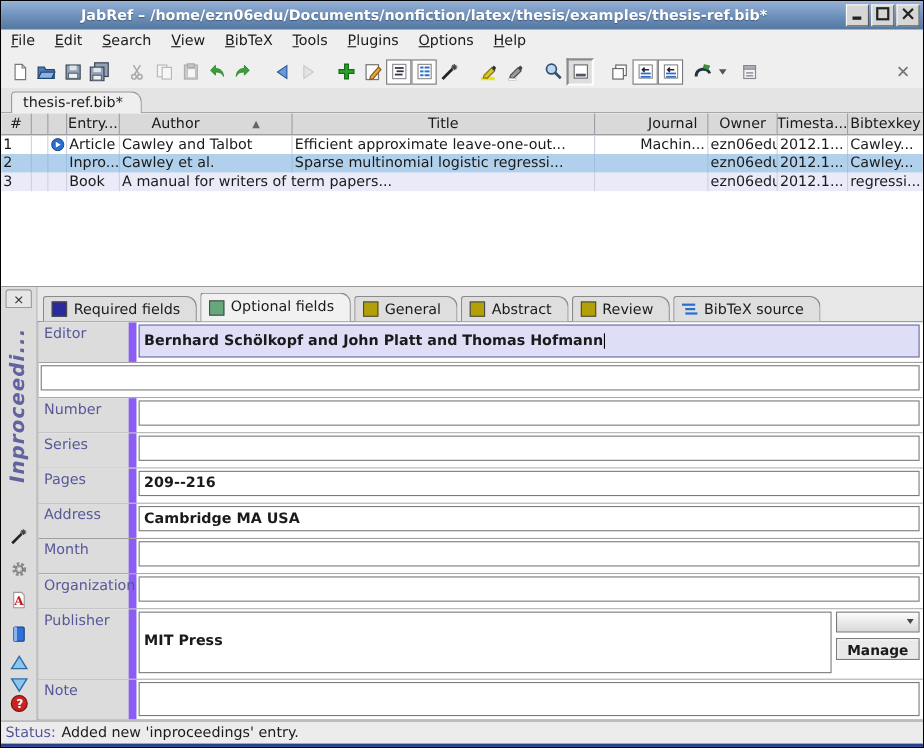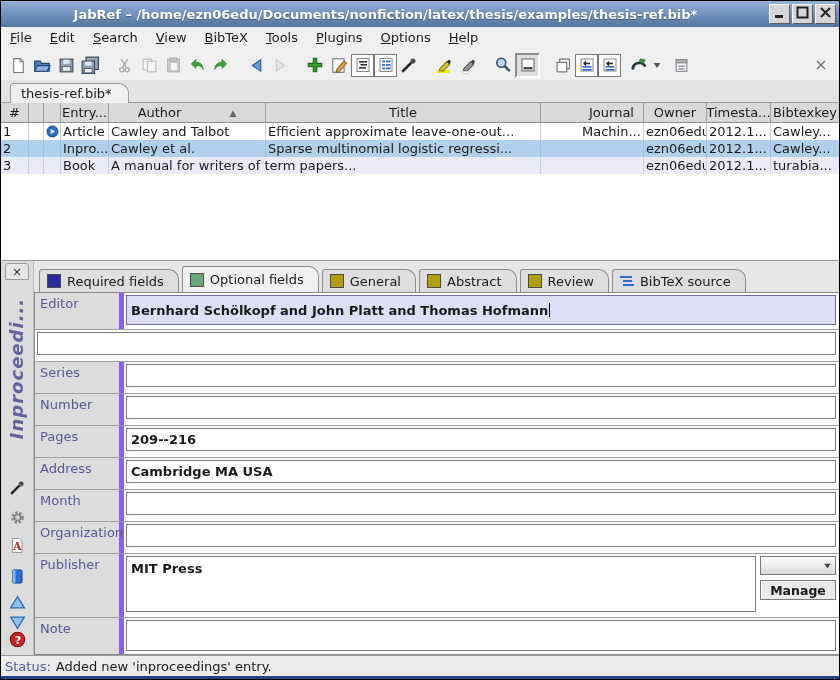--- a/index.html
+++ b/index.html
@@ -84,26 +84,26 @@
   .src-icon i{ display:block; height:2px; background:#2a6fd0; }
   .src-icon i:nth-child(1){ width:12px; } .src-icon i:nth-child(2){ width:9px; margin-left:3px; }
   .src-icon i:nth-child(3){ width:11px; margin-left:3px; }
   
   .fields{ flex:1; border:1px solid #8a8a8a; border-right:none; background:#f0f0f0;
     display:flex; flex-direction:column; overflow:hidden; }
   .frow{ display:flex; border-bottom:1px solid #9f9f9f; background:#fff; }
   .h37{height:37px;flex:0 0 37px;} .h32{height:32px;flex:0 0 32px;} .h64{height:64px;flex:0 0 64px;}
   .hnote{flex:1 1 auto; border-bottom:none;}
   .flabel{ width:89px; flex:0 0 89px; background:#dcdcdc; color:#57579a; padding:3px 5px;
-    border-right:5px solid #8b5cf6; font-size:13px; }
+    border-right:7px solid #8b5cf6; font-size:13px; }
   .fwrap{ flex:1; padding:2px 3px 0 2px; display:flex; align-items:flex-start;font-weight:bold; }
   .finput{ flex:1; border:1px solid #7a7a7a; background:#fff; height:23px;
     display:flex; align-items:center; padding:0 4px; font-size:13px; white-space:nowrap; overflow:hidden; }
   .h37 .finput{ height:30px; }
-  .h64 .finput{ height:56px; align-items:flex-start; padding-top:4px; }
+  .h64 .finput{ height:56px; align-items:flex-start; padding-top:18px; }
   .hnote .finput{ height:31px; }
   .finput.focused{ background:#dedef6; border-color:#6a6aa0; }
   .caret{ display:inline-block; width:1px; height:14px; background:#000; margin-left:1px; }
   .pub-right{ width:76px; flex:0 0 76px; margin-left:4px; display:flex; flex-direction:column; }
   .combo{ height:19px; border:1px solid #7a7a7a; background:linear-gradient(#fdfdfd,#d8d8d8);
     display:flex; align-items:center; justify-content:flex-end; padding-right:3px; }
   .manage-btn{ height:20px; margin-top:5px; border:1px solid #7a7a7a; background:#e9e9e9;
     display:flex; align-items:center; justify-content:center; font-size:12.5px;
     box-shadow:inset 1px 1px 0 #fff; }
   
@@ -393,21 +393,21 @@
     <div class="trow stripe">
       <div class="td c-num">3</div>
       <div class="td c-i1"></div>
       <div class="td c-i2"></div>
       <div class="td c-type">Book</div>
       <div class="td c-title">A manual for writers of term papers...</div>
       <div class="td c-year">1996</div>
       <div class="td c-journal"></div>
       <div class="td c-owner">ezn06edu</div>
       <div class="td c-time">2012.1...</div>
-      <div class="td c-key">turabia...</div>
+      <div class="td c-key">regressi...</div>
     </div>
 
     <div class="table-empty"></div>
   </div>
 
   <div class="editor">
     <div class="strip">
       <div class="strip-close">
         <span>×</span>
       </div>
@@ -500,29 +500,29 @@
             </div>
         </div>
         <div class="frow h32">
           <div class="fwrap">
               <div class="finput">
                 <span></span>
               </div>
             </div>
         </div>
         <div class="frow h32">
+          <div class="flabel">Number</div>
+          <div class="fwrap">
+              <div class="finput">
+                <span></span>
+              </div>
+            </div>
+        </div>
+        <div class="frow h32">
           <div class="flabel">Series</div>
-          <div class="fwrap">
-              <div class="finput">
-                <span></span>
-              </div>
-            </div>
-        </div>
-        <div class="frow h32">
-          <div class="flabel">Number</div>
           <div class="fwrap">
               <div class="finput">
                 <span></span>
               </div>
             </div>
         </div>
         <div class="frow h32">
           <div class="flabel">Pages</div>
           <div class="fwrap">
               <div class="finput">

